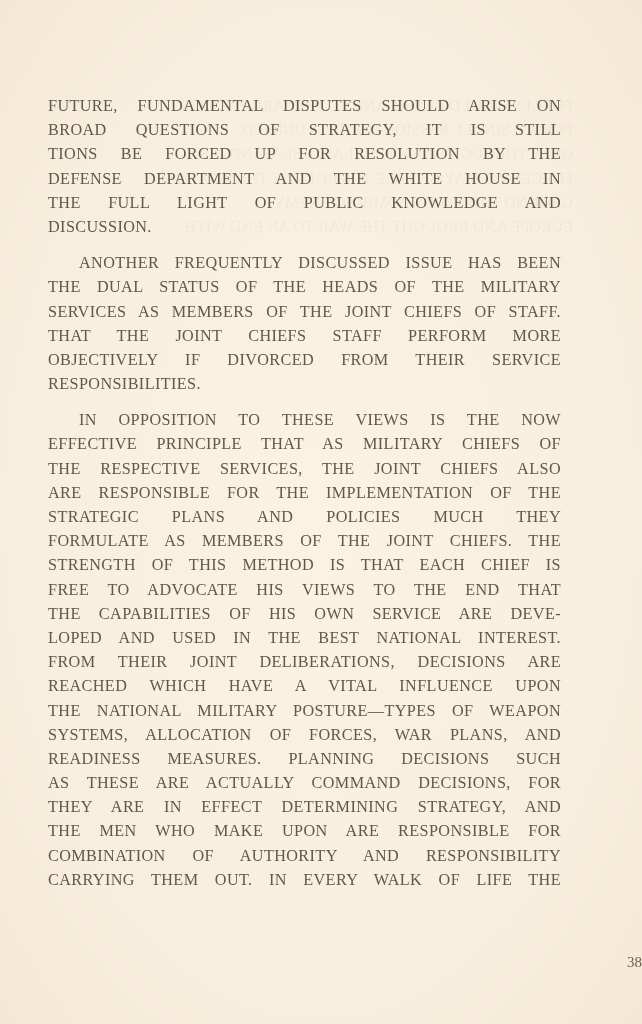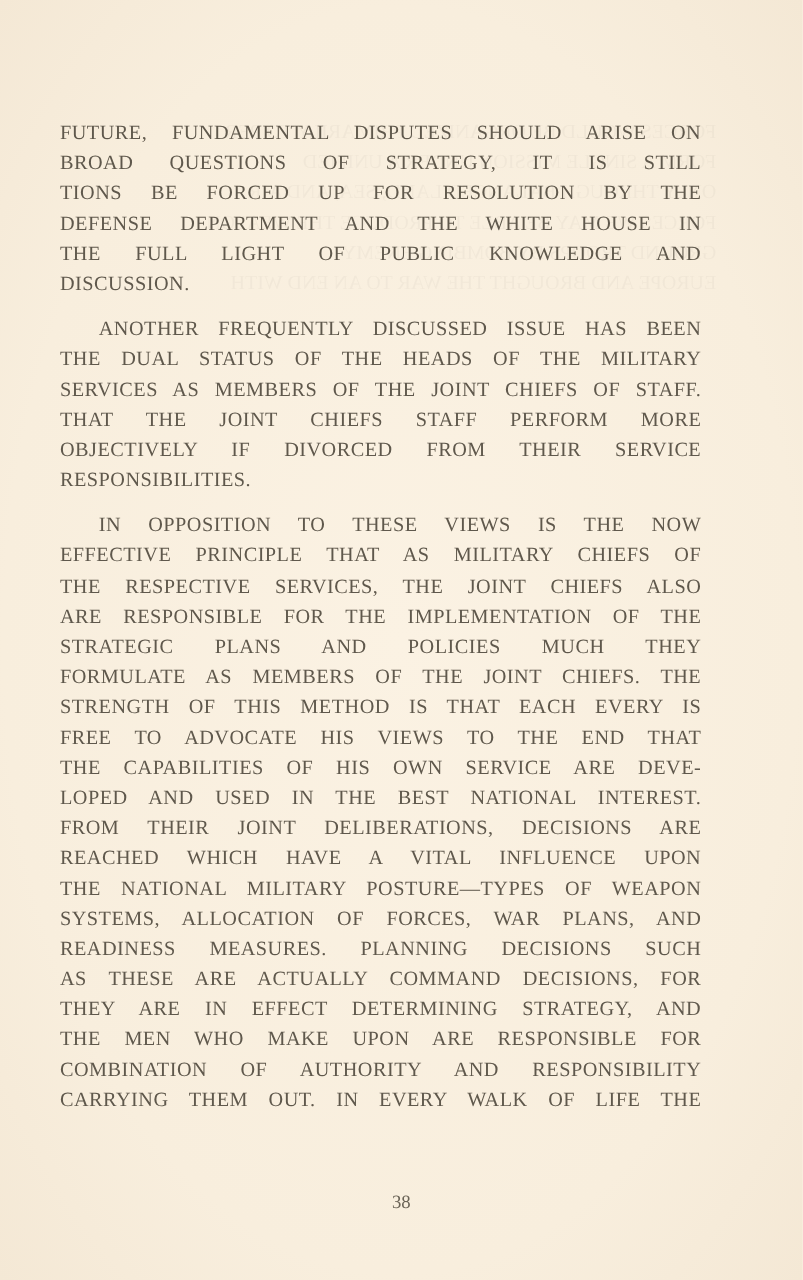--- a/index.html
+++ b/index.html
@@ -45,21 +45,21 @@
     text-align-last: left;
   }
   .line.indent {
     padding-left: 31px;
   }
   .page-number {
     position: absolute;
     left: 0;
     width: 642px;
     top: 954px;
-    text-align: center;
+    text-align: right;
     font-family: "Liberation Serif", "DejaVu Serif", serif;
     font-size: 15px;
     color: #6a6356;
   }
   .bleed {
     position: absolute;
     left: 60px;
     top: 94px;
     width: 513px;
     font-family: "Liberation Serif", "DejaVu Serif", serif;
@@ -101,21 +101,21 @@
         <span class="line">OBJECTIVELY IF DIVORCED FROM THEIR SERVICE</span>
         <span class="line last">RESPONSIBILITIES.</span>
       </div>
       <div class="paragraph">
         <span class="line indent">IN OPPOSITION TO THESE VIEWS IS THE NOW</span>
         <span class="line">EFFECTIVE PRINCIPLE THAT AS MILITARY CHIEFS OF</span>
         <span class="line">THE RESPECTIVE SERVICES, THE JOINT CHIEFS ALSO</span>
         <span class="line">ARE RESPONSIBLE FOR THE IMPLEMENTATION OF THE</span>
         <span class="line">STRATEGIC PLANS AND POLICIES MUCH THEY</span>
         <span class="line">FORMULATE AS MEMBERS OF THE JOINT CHIEFS. THE</span>
-        <span class="line">STRENGTH OF THIS METHOD IS THAT EACH EVERY IS</span>
+        <span class="line">STRENGTH OF THIS METHOD IS THAT EACH CHIEF IS</span>
         <span class="line">FREE TO ADVOCATE HIS VIEWS TO THE END THAT</span>
         <span class="line">THE CAPABILITIES OF HIS OWN SERVICE ARE DEVE-</span>
         <span class="line">LOPED AND USED IN THE BEST NATIONAL INTEREST.</span>
         <span class="line">FROM THEIR JOINT DELIBERATIONS, DECISIONS ARE</span>
         <span class="line">REACHED WHICH HAVE A VITAL INFLUENCE UPON</span>
         <span class="line">THE NATIONAL MILITARY POSTURE—TYPES OF WEAPON</span>
         <span class="line">SYSTEMS, ALLOCATION OF FORCES, WAR PLANS, AND</span>
         <span class="line">READINESS MEASURES. PLANNING DECISIONS SUCH</span>
         <span class="line">AS THESE ARE ACTUALLY COMMAND DECISIONS, FOR</span>
         <span class="line">THEY ARE IN EFFECT DETERMINING STRATEGY, AND</span>

